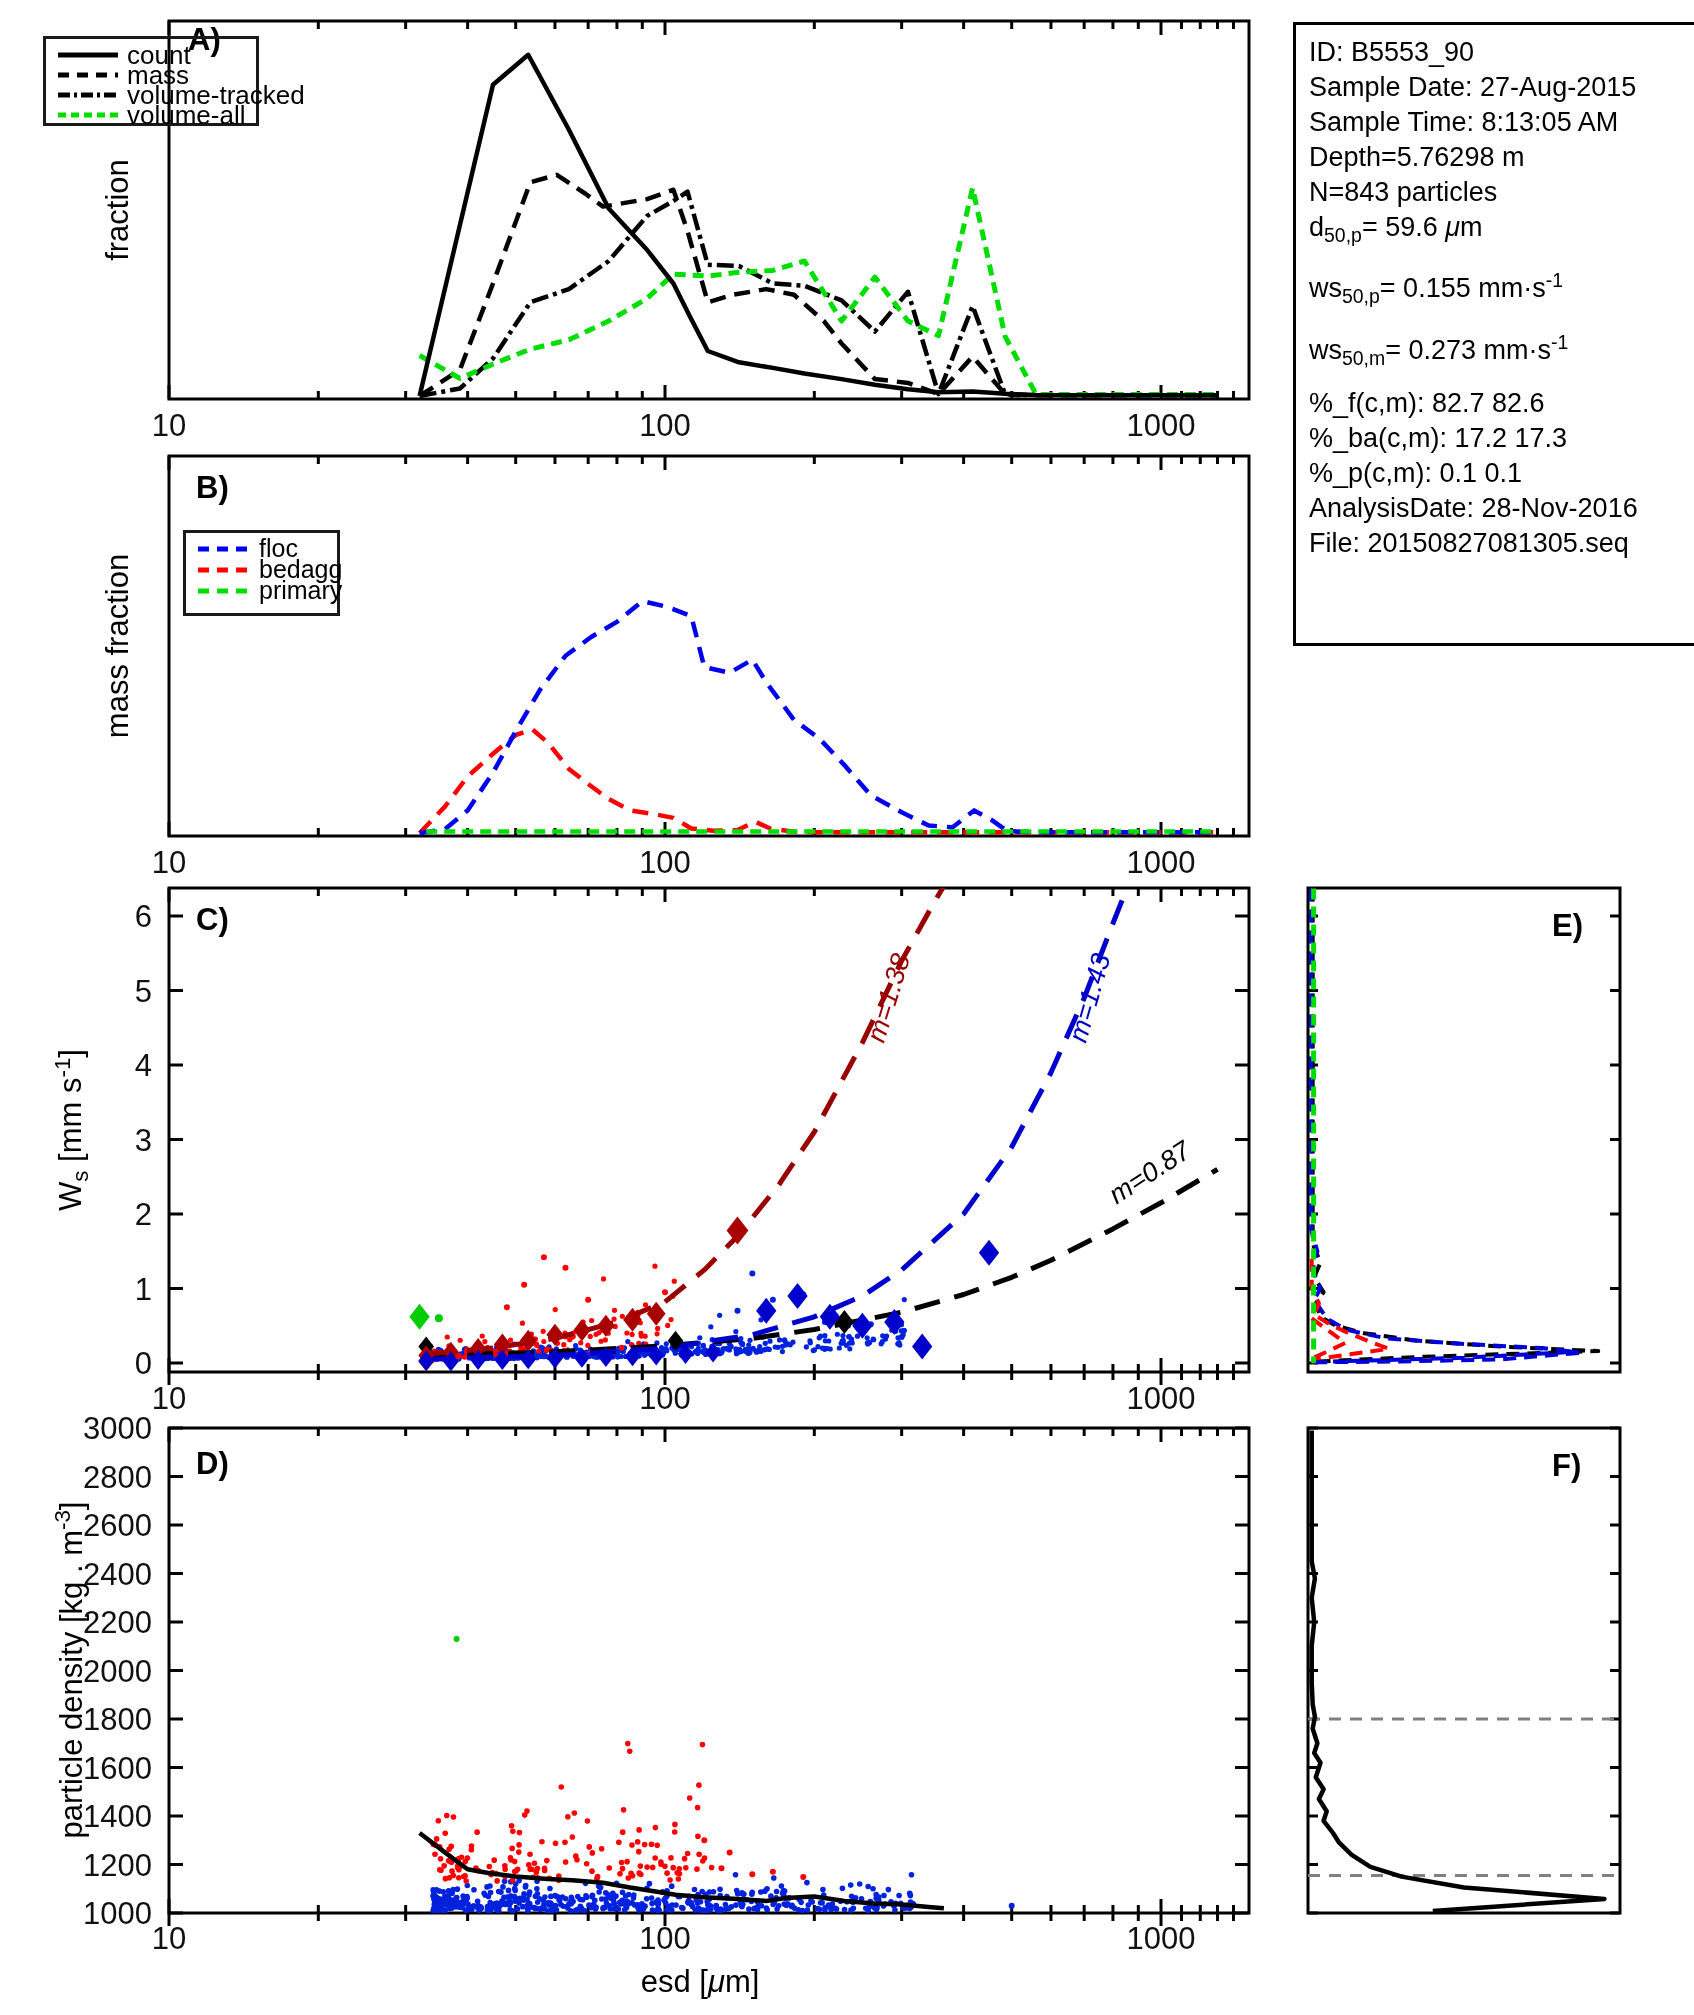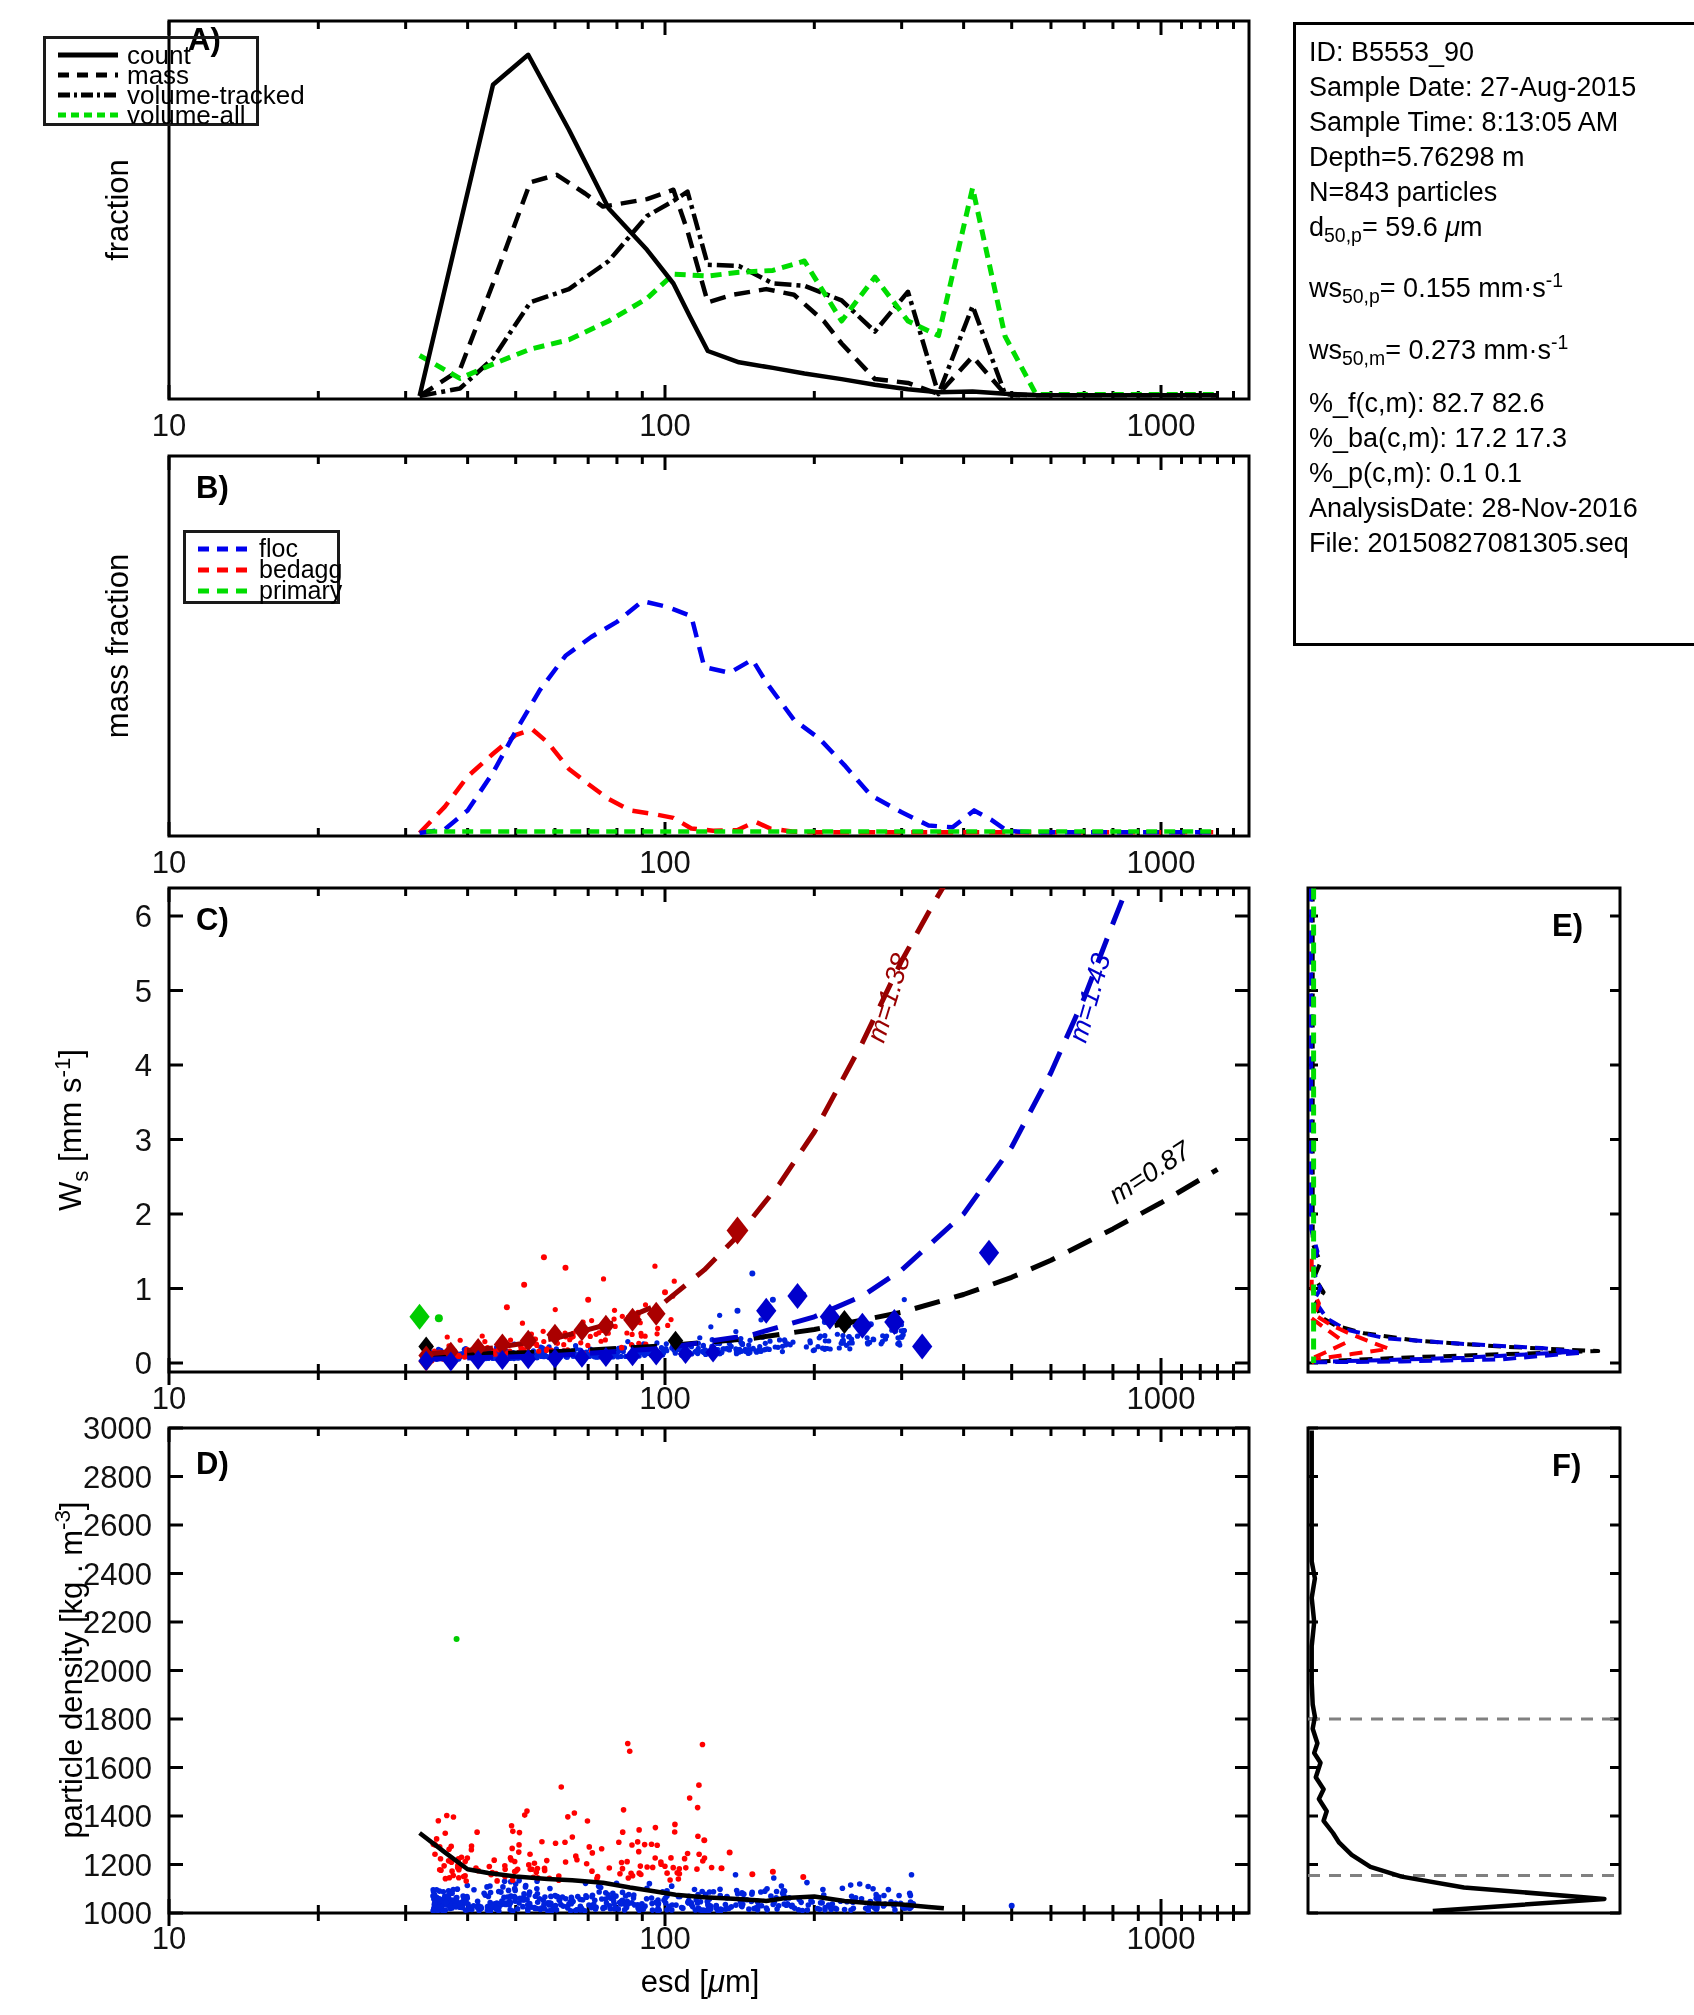--- a/index.html
+++ b/index.html
@@ -17,21 +17,21 @@
             border:3px solid #000;box-sizing:border-box;padding:10px 0 0 13px;
             font-size:27px;line-height:35px;white-space:nowrap;}
   #info-box .iline{display:block;}
   #info-box .tall{margin:10px 0;}
   sub.s{font-size:0.72em;}
   sup.s{font-size:0.72em;}
   .it{font-style:italic;}
   .legend{position:absolute;border:3px solid #1a1a1a;box-sizing:border-box;
           background:transparent;}
   #legend-a{left:43px;top:36px;width:216px;height:90px;padding:6px 0 0 10px;}
-  #legend-b{left:183px;top:530px;width:157px;height:74px;padding:5px 0 12px 10px;}
+  #legend-b{left:183px;top:530px;width:157px;height:86px;padding:5px 0 12px 10px;}
   .leg-row{display:flex;align-items:center;height:20px;white-space:nowrap;}
   #legend-b .leg-row{height:21px;}
   .leg-row svg{flex:0 0 auto;}
   .leg-txt{font-size:26px;margin-left:7px;}
   #legend-b .leg-txt{font-size:25px;}
 </style>
 </head>
 <body>
 
 <div id="stage">

